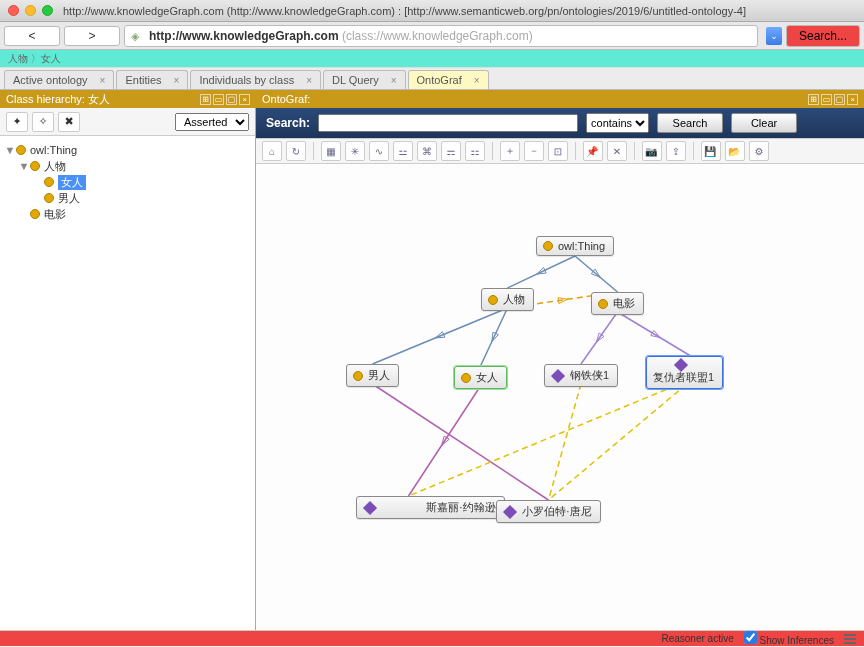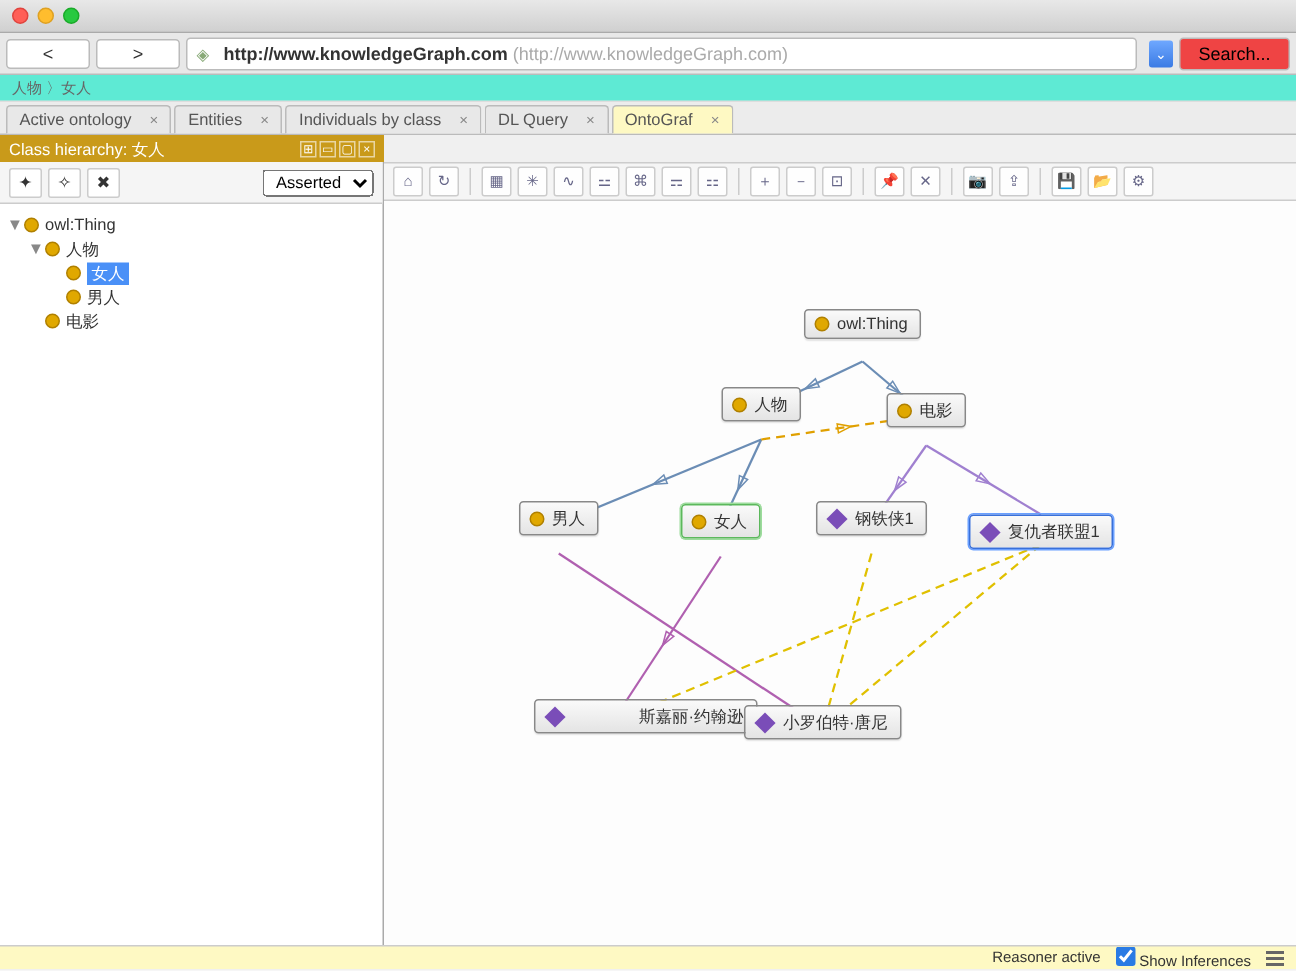--- a/index.html
+++ b/index.html
@@ -22,21 +22,21 @@
   .url-sel { width: 16px; height: 18px; background: linear-gradient(#6fa8ff,#3b7be4); border-radius: 2px; margin-left: 4px; display:flex;align-items:center;justify-content:center;color:#fff;font-size:9px;}
   .searchbtn { width: 74px; height: 22px; background: #ef4444; border: 1px solid #bbb; border-radius: 3px; font-size: 12px; cursor: pointer; }
   
   .breadcrumb { height: 18px; background: #5eead4; padding: 2px 8px; font-size: 10px; color: #666; border-bottom:1px solid #ddd;}
   
   .tabs { height: 22px; background: #ececec; border-bottom: 1px solid #bbb; display: flex; align-items: flex-end; padding-left: 4px; }
   .tab { padding: 3px 8px; border: 1px solid #bbb; border-bottom: none; background: #e8e8e8; border-radius: 3px 3px 0 0; margin-right: 2px; font-size: 11px; cursor: pointer; color:#555; display:flex; align-items:center; gap:12px;}
   .tab.active { background: #fef9c3; }
   .tab .x { color:#888; font-size:10px; }
   
-  .splitrow { height: 18px; display: flex; flex-direction: column; }
+  .splitrow { height: 18px; display: flex; }
   .splitrow .panelhdr { background: #c99a1a; color: #fff; padding: 2px 6px; font-size: 11px; display: flex; align-items: center; justify-content: space-between; }
   .panelhdr .hdr-icons { display:flex; gap:2px; }
   .panelhdr .hdr-icon { width:11px; height:11px; border:1px solid rgba(255,255,255,.6); font-size:8px; display:flex;align-items:center;justify-content:center;}
   
   .main { display: flex; height: 522px; }
   .left { width: 256px; border-right: 1px solid #aaa; background: #fff; display:flex; flex-direction:column; }
   .left-tools { height: 28px; background: #f5f5f5; border-bottom: 1px solid #ccc; display: flex; align-items:center; padding: 0 6px; gap:4px;}
   .tbtn { width: 22px; height: 20px; border: 1px solid #ccc; background: #fff; border-radius: 2px; cursor: pointer; display:flex;align-items:center;justify-content:center; font-size:11px;}
   .asserted { margin-left:auto; }
   .asserted select { font-size:11px; padding:1px 4px; }
@@ -61,43 +61,44 @@
   .gtool { width:20px; height:20px; border:1px solid #ccc; background:#fefefe; border-radius:2px; cursor:pointer; display:flex; align-items:center; justify-content:center; font-size:10px; color:#668;}
   
   .canvas { flex:1; position:relative; background:#fdfdfd; overflow:hidden;}
   .canvas svg { position:absolute; top:0; left:0; width:100%; height:100%; }
   .node { position:absolute; background:linear-gradient(#fafafa,#e4e4e4); border:1px solid #888; border-radius:3px; padding:3px 8px 3px 6px; display:flex; align-items:center; font-size:11px; cursor:pointer; box-shadow:0 1px 1px rgba(0,0,0,.1);}
   .node .cdot { width:10px; height:10px; background:#e0a800; border-radius:50%; border:1px solid #b08000; margin-right:5px;}
   .node .pdot { width:10px; height:10px; background:#7a4db8; transform:rotate(45deg); margin-right:7px; margin-left:2px;}
   .node.sel-green { border:1px solid #5cb85c; box-shadow:0 0 0 1px #9cdc9c;}
   .node.sel-blue { border:1px solid #3a70d8; box-shadow:0 0 0 1px #6aa0ff;}
   
-  .statusbar { height:16px; background:#fef9c3; border-top:1px solid #ccc; display:flex; align-items:center; justify-content:flex-end; padding:0 8px; gap:10px; font-size:10px;}
+  .statusbar { height:16px; background:#ef4444; border-top:1px solid #ccc; display:flex; align-items:center; justify-content:flex-end; padding:0 8px; gap:10px; font-size:10px;}
   .statusbar .chk { accent-color:#2a7be4; }
   .menu-ico { width:12px;height:10px; display:inline-flex; flex-direction:column; justify-content:space-between;}
   .menu-ico span{height:2px;background:#666;}
 </style>
 </head>
 <body>
 
 <div class="titlebar">
   <div class="traffic-lights">
     <div class="tl red"></div>
     <div class="tl yellow"></div>
     <div class="tl green"></div>
   </div>
+  <div class="title-text">http://www.knowledgeGraph.com (http://www.knowledgeGraph.com) : [http://www.semanticweb.org/pn/ontologies/2019/6/untitled-ontology-4]</div>
 </div>
 
 <div class="navbar">
   <div class="navbtn">&lt;</div>
   <div class="navbtn">&gt;</div>
   <div class="urlbar">
     <span class="globe">◈</span>
     <span class="urltext">
-      <b>http://www.knowledgeGraph.com</b><span class="faded"> (http://www.knowledgeGraph.com)</span>
+      <b>http://www.knowledgeGraph.com</b><span class="faded"> (class://www.knowledgeGraph.com)</span>
     </span>
   </div>
   <div class="url-sel">⌄</div>
   <button class="searchbtn">Search...</button>
 </div>
 
 <div class="breadcrumb">人物 〉女人</div>
 
 <div class="tabs" id="tabbar">
     <div class="tab">
@@ -178,20 +179,27 @@
         </div>
         <div class="tree-row ind1">
           <span class="disc"></span>
           <span class="dot"></span>
           <span class="lbl">电影</span>
         </div>
       </div>
   </div>
 
   <div class="right">
+    <div class="searchbar">
+      <span class="slabel">Search:</span>
+      <input class="sinput" value="" style="">
+      <select><option>contains</option></select>
+      <button class="sbtn">Search</button>
+      <button class="sbtn">Clear</button>
+    </div>
     <div class="graf-tools">
       <div class="gtool">⌂</div>
       <div class="gtool">↻</div>
       <div class="sep"></div>
       <div class="gtool">▦</div>
       <div class="gtool">✳</div>
       <div class="gtool">∿</div>
       <div class="gtool">⚍</div>
       <div class="gtool">⌘</div>
       <div class="gtool">⚎</div>
@@ -251,21 +259,21 @@
           <span>男人</span>
         </div>
         <div class="node sel-green" style="left: 198px; top: 202px;">
           <span class="cdot"></span>
           <span>女人</span>
         </div>
         <div class="node" style="left: 288px; top: 200px;">
           <span class="pdot"></span>
           <span>钢铁侠1</span>
         </div>
-        <div class="node sel-blue" style="left: 390px; top: 209px;">
+        <div class="node sel-blue" style="left: 390px; top: 192px; flex-direction: column;">
           <span class="pdot"></span>
           <span>复仇者联盟1</span>
         </div>
         <div class="node" style="left: 100px; top: 332px; gap: 44px;">
           <span class="pdot"></span>
           <span>斯嘉丽·约翰逊</span>
         </div>
         <div class="node" style="left: 240px; top: 336px;">
           <span class="pdot"></span>
           <span>小罗伯特·唐尼</span>

